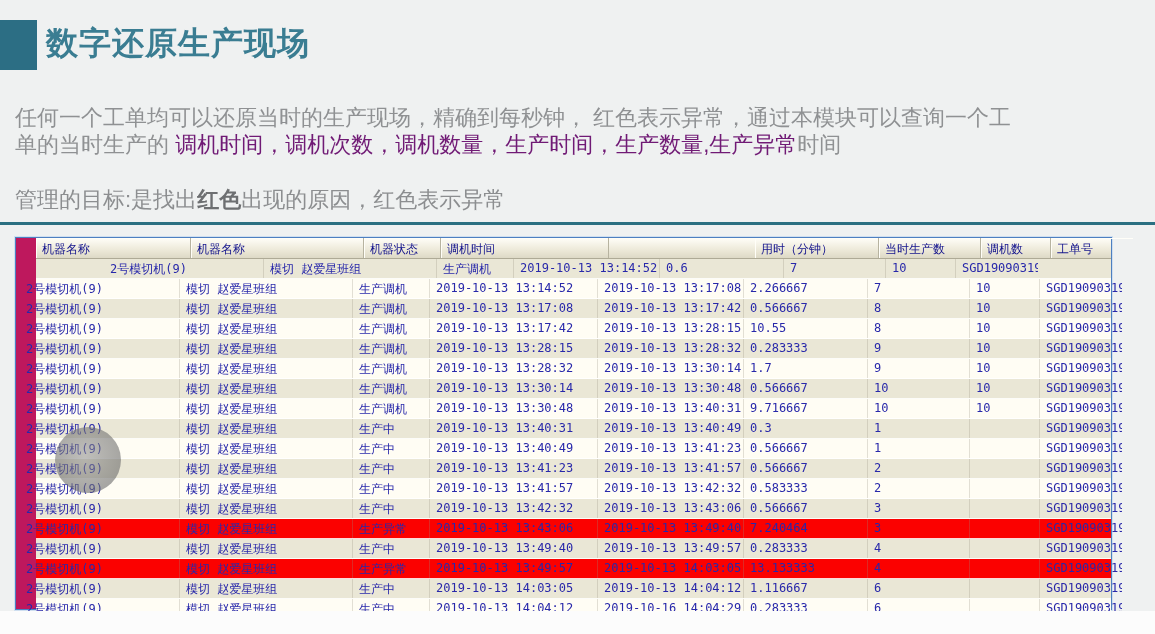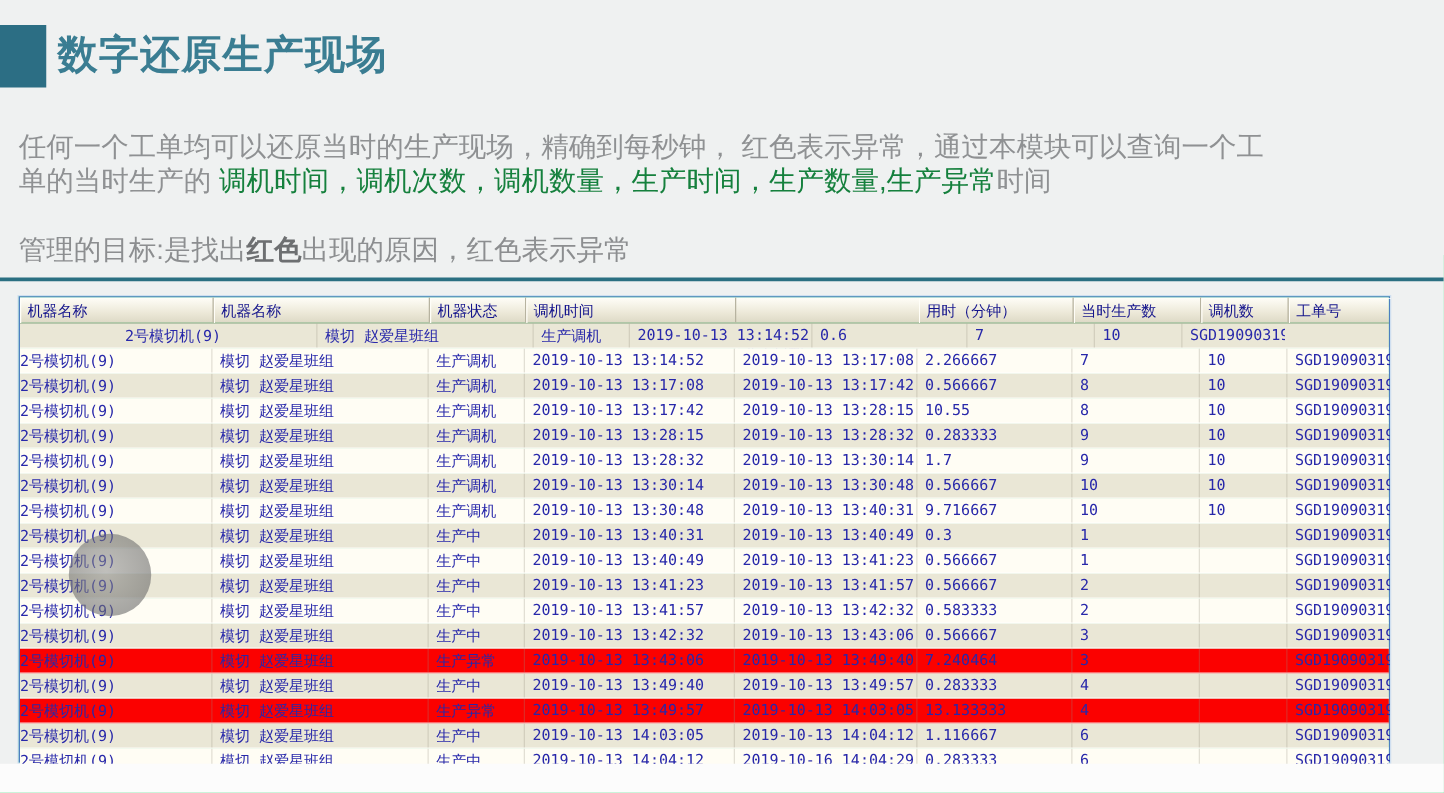--- a/index.html
+++ b/index.html
@@ -19,42 +19,42 @@
     position:absolute; left:46px; top:22px;
     font-size:32px; font-weight:600; color:#3a7d92;
     letter-spacing:1px;
   }
 
   
   .intro {
     position:absolute; left:15px; top:104px; width:1004px;
     font-size:22px; line-height:27px; color:#8f9193;
   }
-  .intro .hl { color:#15803d; }
+  .intro .hl { color:#701a75; }
   .goal {
     position:absolute; left:15px; top:186px; width:1004px;
     font-size:22px; line-height:27px; color:#8c8e90;
   }
   .goal .b { font-weight:bold; color:#6d6f71; }
 
   .divider {
     position:absolute; left:0; top:222px; width:1155px; height:3px;
     background:#2b7082;
   }
 
   
   .production-table {
     position:absolute; left:15px; top:237px; width:1097px; height:373px;
     border:1px solid #4d7fc0;
     box-shadow:0 0 0 1px #cfdff0;
-    background:#86efac;
+    background:#be185d;
     font-family:"DejaVu Sans Mono","DejaVu Sans",sans-serif;
     font-size:12px;
     color:#2828aa;
-    display:flex; flex-direction:column;
+    display:flex; flex-direction:column;padding-left:20px;
   }
   .thead {
     display:flex; height:21px; flex:0 0 21px;
     background:linear-gradient(#fffef8, #ebe7d6 65%, #ddd9c6);
     border-bottom:1px solid #aeaa96;
     color:#14148c;
   }
   .th {
     flex:0 0 auto; height:100%;
     padding:3px 0 0 6px;

